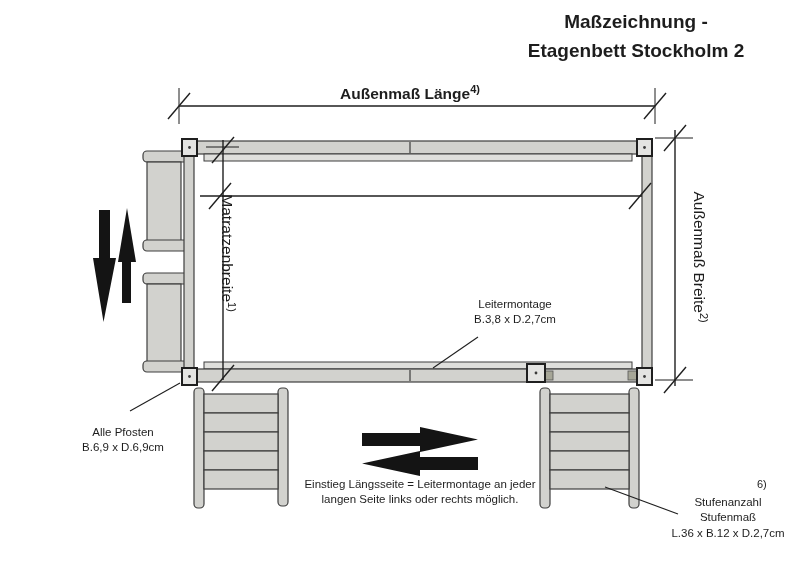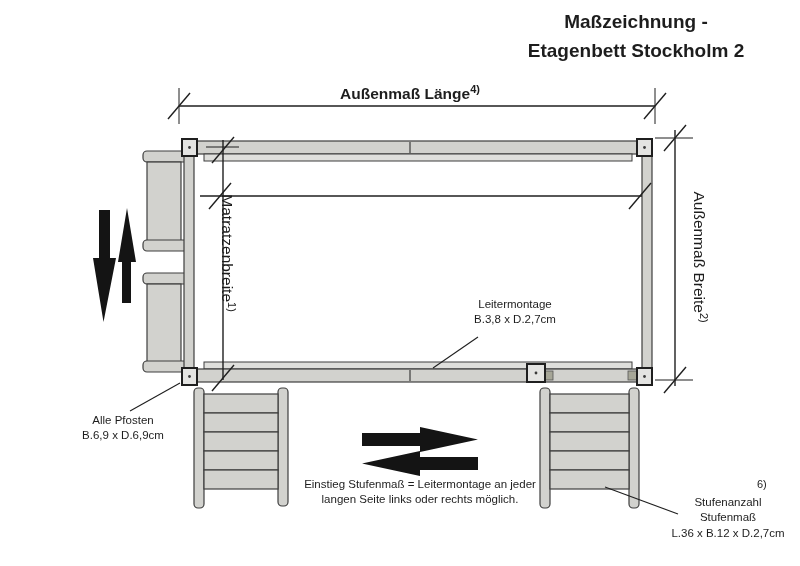--- a/index.html
+++ b/index.html
@@ -131,23 +131,23 @@
     <polygon class="arrow" points="127,208 136,262 131,262 131,303 122,303 122,262 118,262"></polygon>
     <polygon class="arrow" points="362,433 420,433 420,427 478,439.5 420,452 420,446 362,446"></polygon>
     <polygon class="arrow" points="478,457 420,457 420,451 362,463.5 420,476 420,470 478,470"></polygon>
   </svg>
 
   <div class="title">
     <div>Maßzeichnung -</div>
     <div>Etagenbett Stockholm 2</div>
   </div>
 
-  <div class="note" style="left:280px; top:477px; width:280px;">Einstieg Stufenmaß = Leitermontage an jeder
+  <div class="note" style="left:280px; top:477px; width:280px;">Einstieg Längsseite = Leitermontage an jeder
 langen Seite links oder rechts möglich.</div>
-  <div class="note" style="left:48px; top:413px; width:150px;">Alle Pfosten
+  <div class="note" style="left:48px; top:425px; width:150px;">Alle Pfosten
 B.6,9 x D.6,9cm</div>
   <div class="note" style="left:440px; top:297px; width:150px;">Leitermontage
 B.3,8 x D.2,7cm</div>
   <div class="note" style="left:653px; top:495px; width:150px;">Stufenanzahl
 Stufenmaß
 L.36 x B.12 x D.2,7cm</div>
   <span class="sup-float" style="left:757px; top:478px;">6)</span>
 
   <div class="dim-label" style="left:285px; top:83px; width:250px;font-weight:bold;">
     <span>Außenmaß Länge</span><sup>4)</sup>

